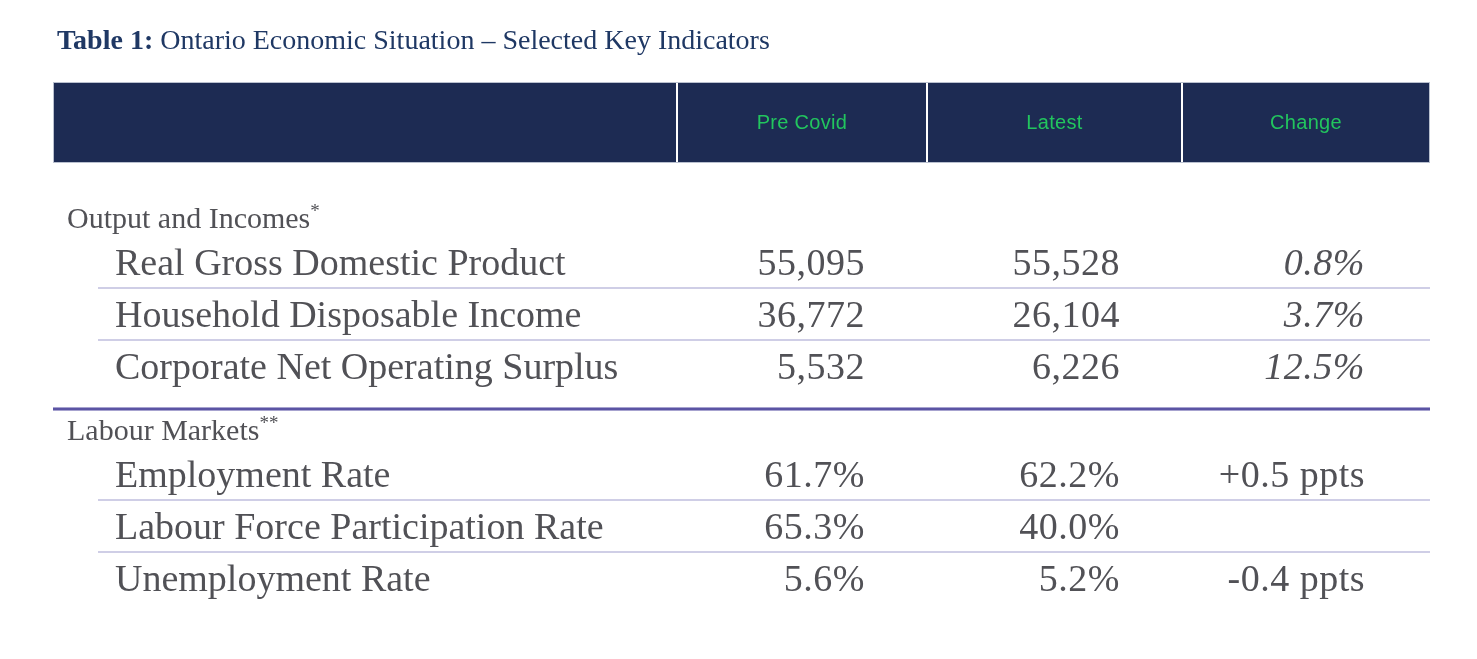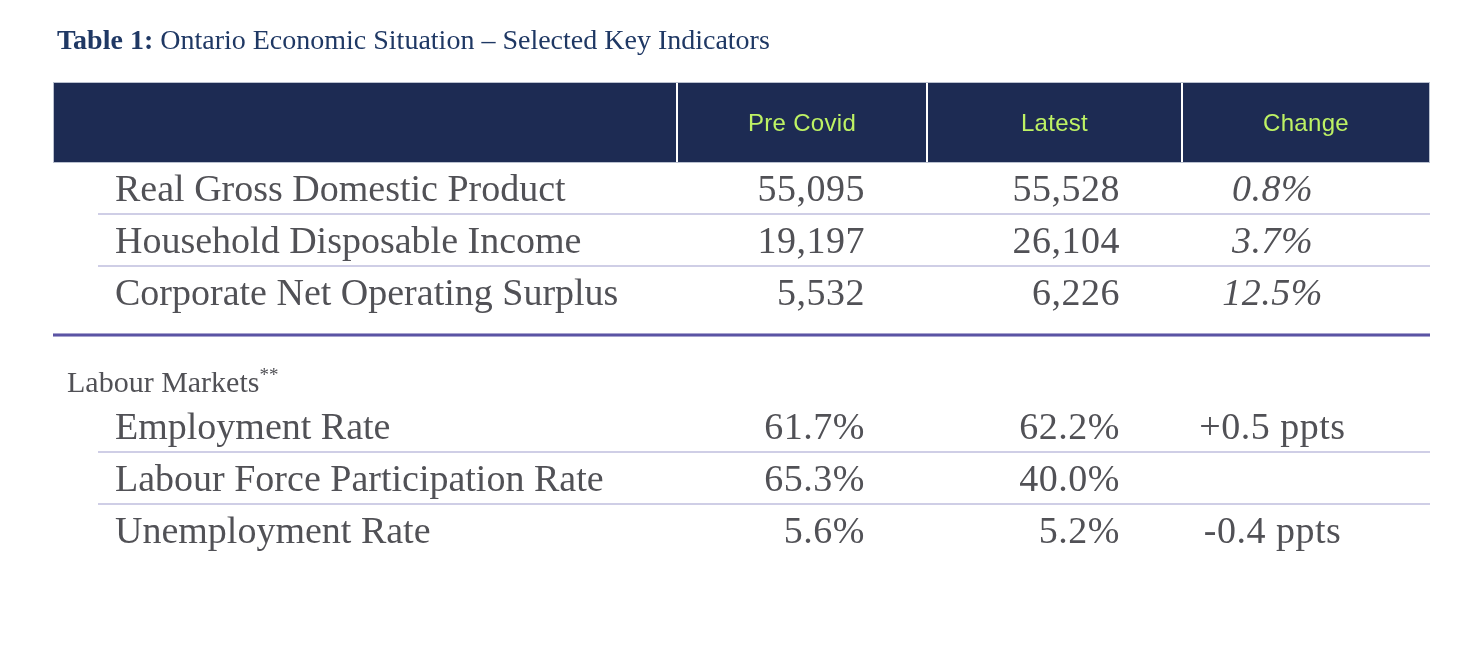--- a/index.html
+++ b/index.html
@@ -38,47 +38,47 @@
   }
   .c-label { width: 622px; }
   .c1 { width: 250px; }
   .c2 { width: 255px; }
   .c3 { flex: 1; }
   .header-cell {
     border-left: 2px solid #ffffff;
     display: flex;
     align-items: center;
     justify-content: center;
-    color: #bef264;
+    color: #22c55e;
     font-family: "Liberation Sans", sans-serif;
-    font-size: 24px;
+    font-size: 20px;
     letter-spacing: 0.3px;
   }
 
   
   .section-heading {
     padding-left: 14px;
     font-size: 30px;
     line-height: 38px;
     color: #515156;
   }
   .section-heading.first { margin-top: 36px; }
-  .section-heading.second { margin-top: 26px; }
+  .section-heading.second { }
   .section-heading sup { font-size: 19px; vertical-align: super; line-height: 0; }
 
   .data-row {
     display: flex;
     align-items: center;
     height: 50px;
     font-size: 38px;
     color: #515156;
   }
   .data-row .c-label { padding-left: 62px; }
   .num { text-align: right; padding-right: 60px; letter-spacing: 0.5px; }
-  .c3.num { padding-right: 65px; text-align: center; }
+  .c3.num { padding-right: 65px; }
   .italic { font-style: italic; }
 
   .separator {
     height: 2px;
     background: #cfcee6;
     margin-left: 45px;
   }
 
   .section-divider {
     height: 4px;
@@ -100,32 +100,35 @@
 
   <div class="tablewrap">
 
     <div class="header-band">
       <div class="c-label"></div>
       <div class="c1 header-cell">Pre Covid</div>
       <div class="c2 header-cell">Latest</div>
       <div class="c3 header-cell">Change</div>
     </div>
 
+    <div class="section-heading first">
+      <span>Output and Incomes</span><sup>*</sup>
+    </div>
 
     <div class="data-row">
       <div class="c-label">Real Gross Domestic Product</div>
       <div class="c1 num">55,095</div>
       <div class="c2 num">55,528</div>
       <div class="c3 num italic">0.8%</div>
     </div>
     <div class="separator"></div>
 
     <div class="data-row">
       <div class="c-label">Household Disposable Income</div>
-      <div class="c1 num">19,197</div>
+      <div class="c1 num">36,772</div>
       <div class="c2 num">26,104</div>
       <div class="c3 num italic">3.7%</div>
     </div>
     <div class="separator"></div>
 
     <div class="data-row">
       <div class="c-label">Corporate Net Operating Surplus</div>
       <div class="c1 num">5,532</div>
       <div class="c2 num">6,226</div>
       <div class="c3 num italic">12.5%</div>

